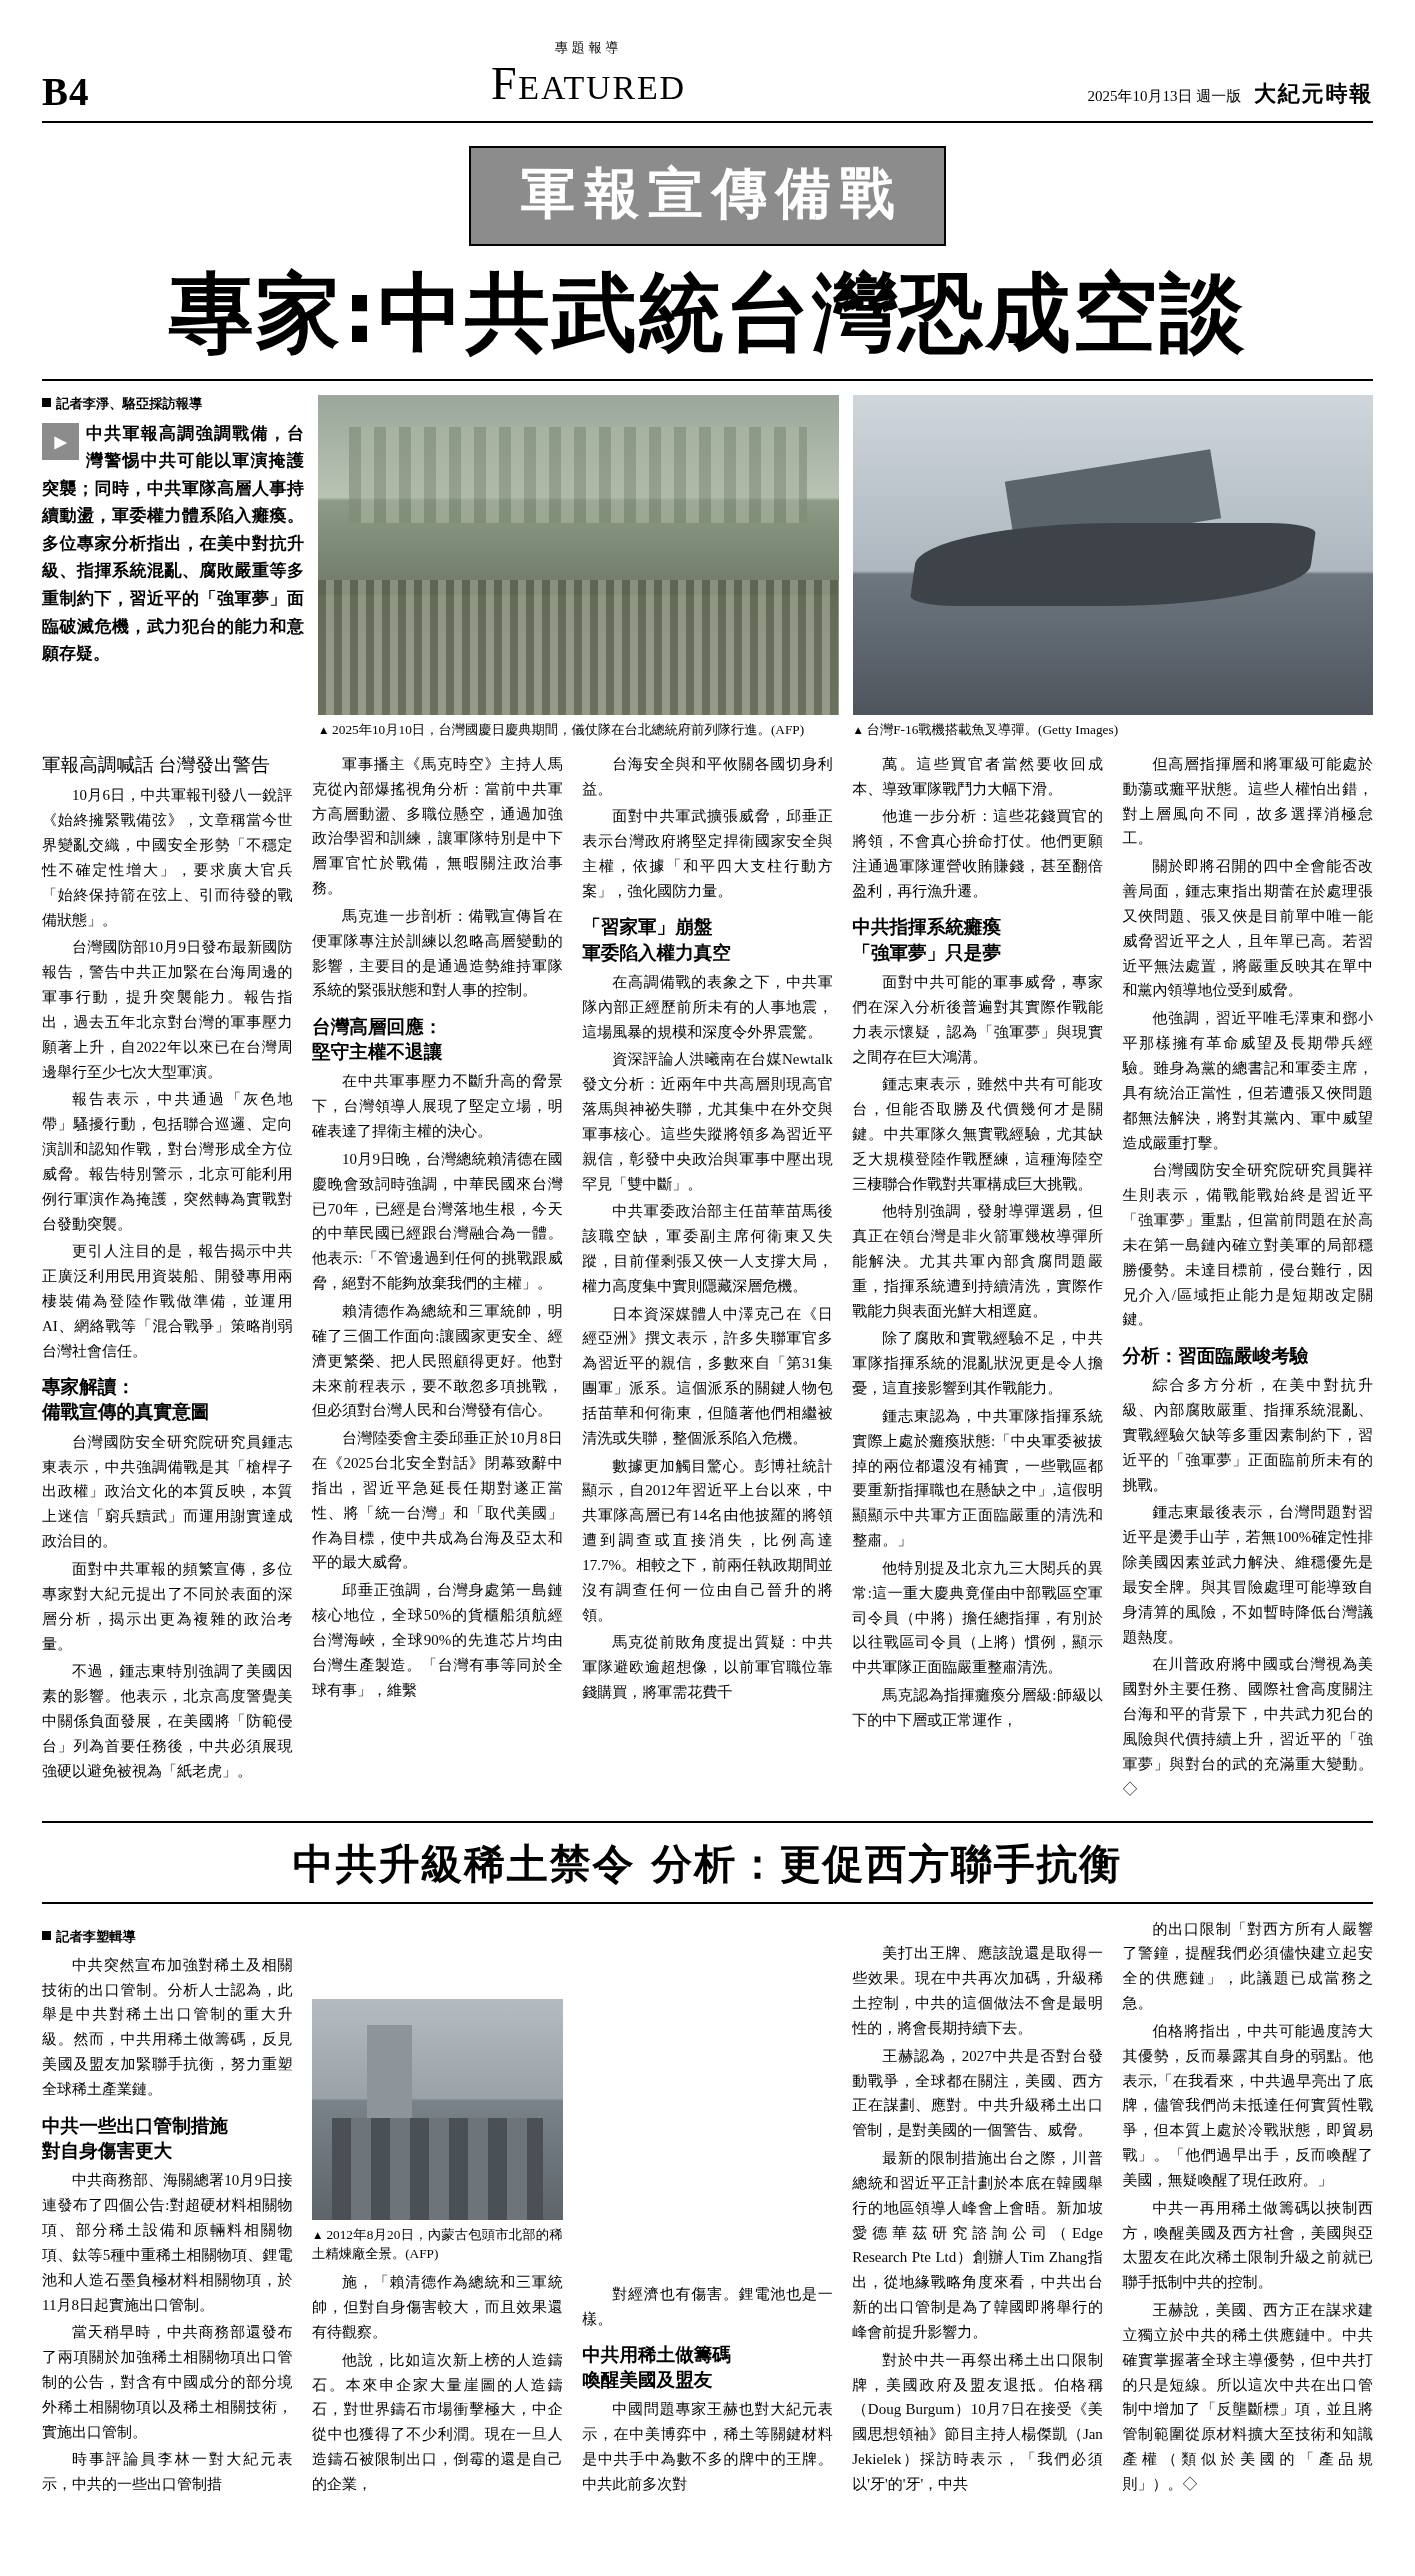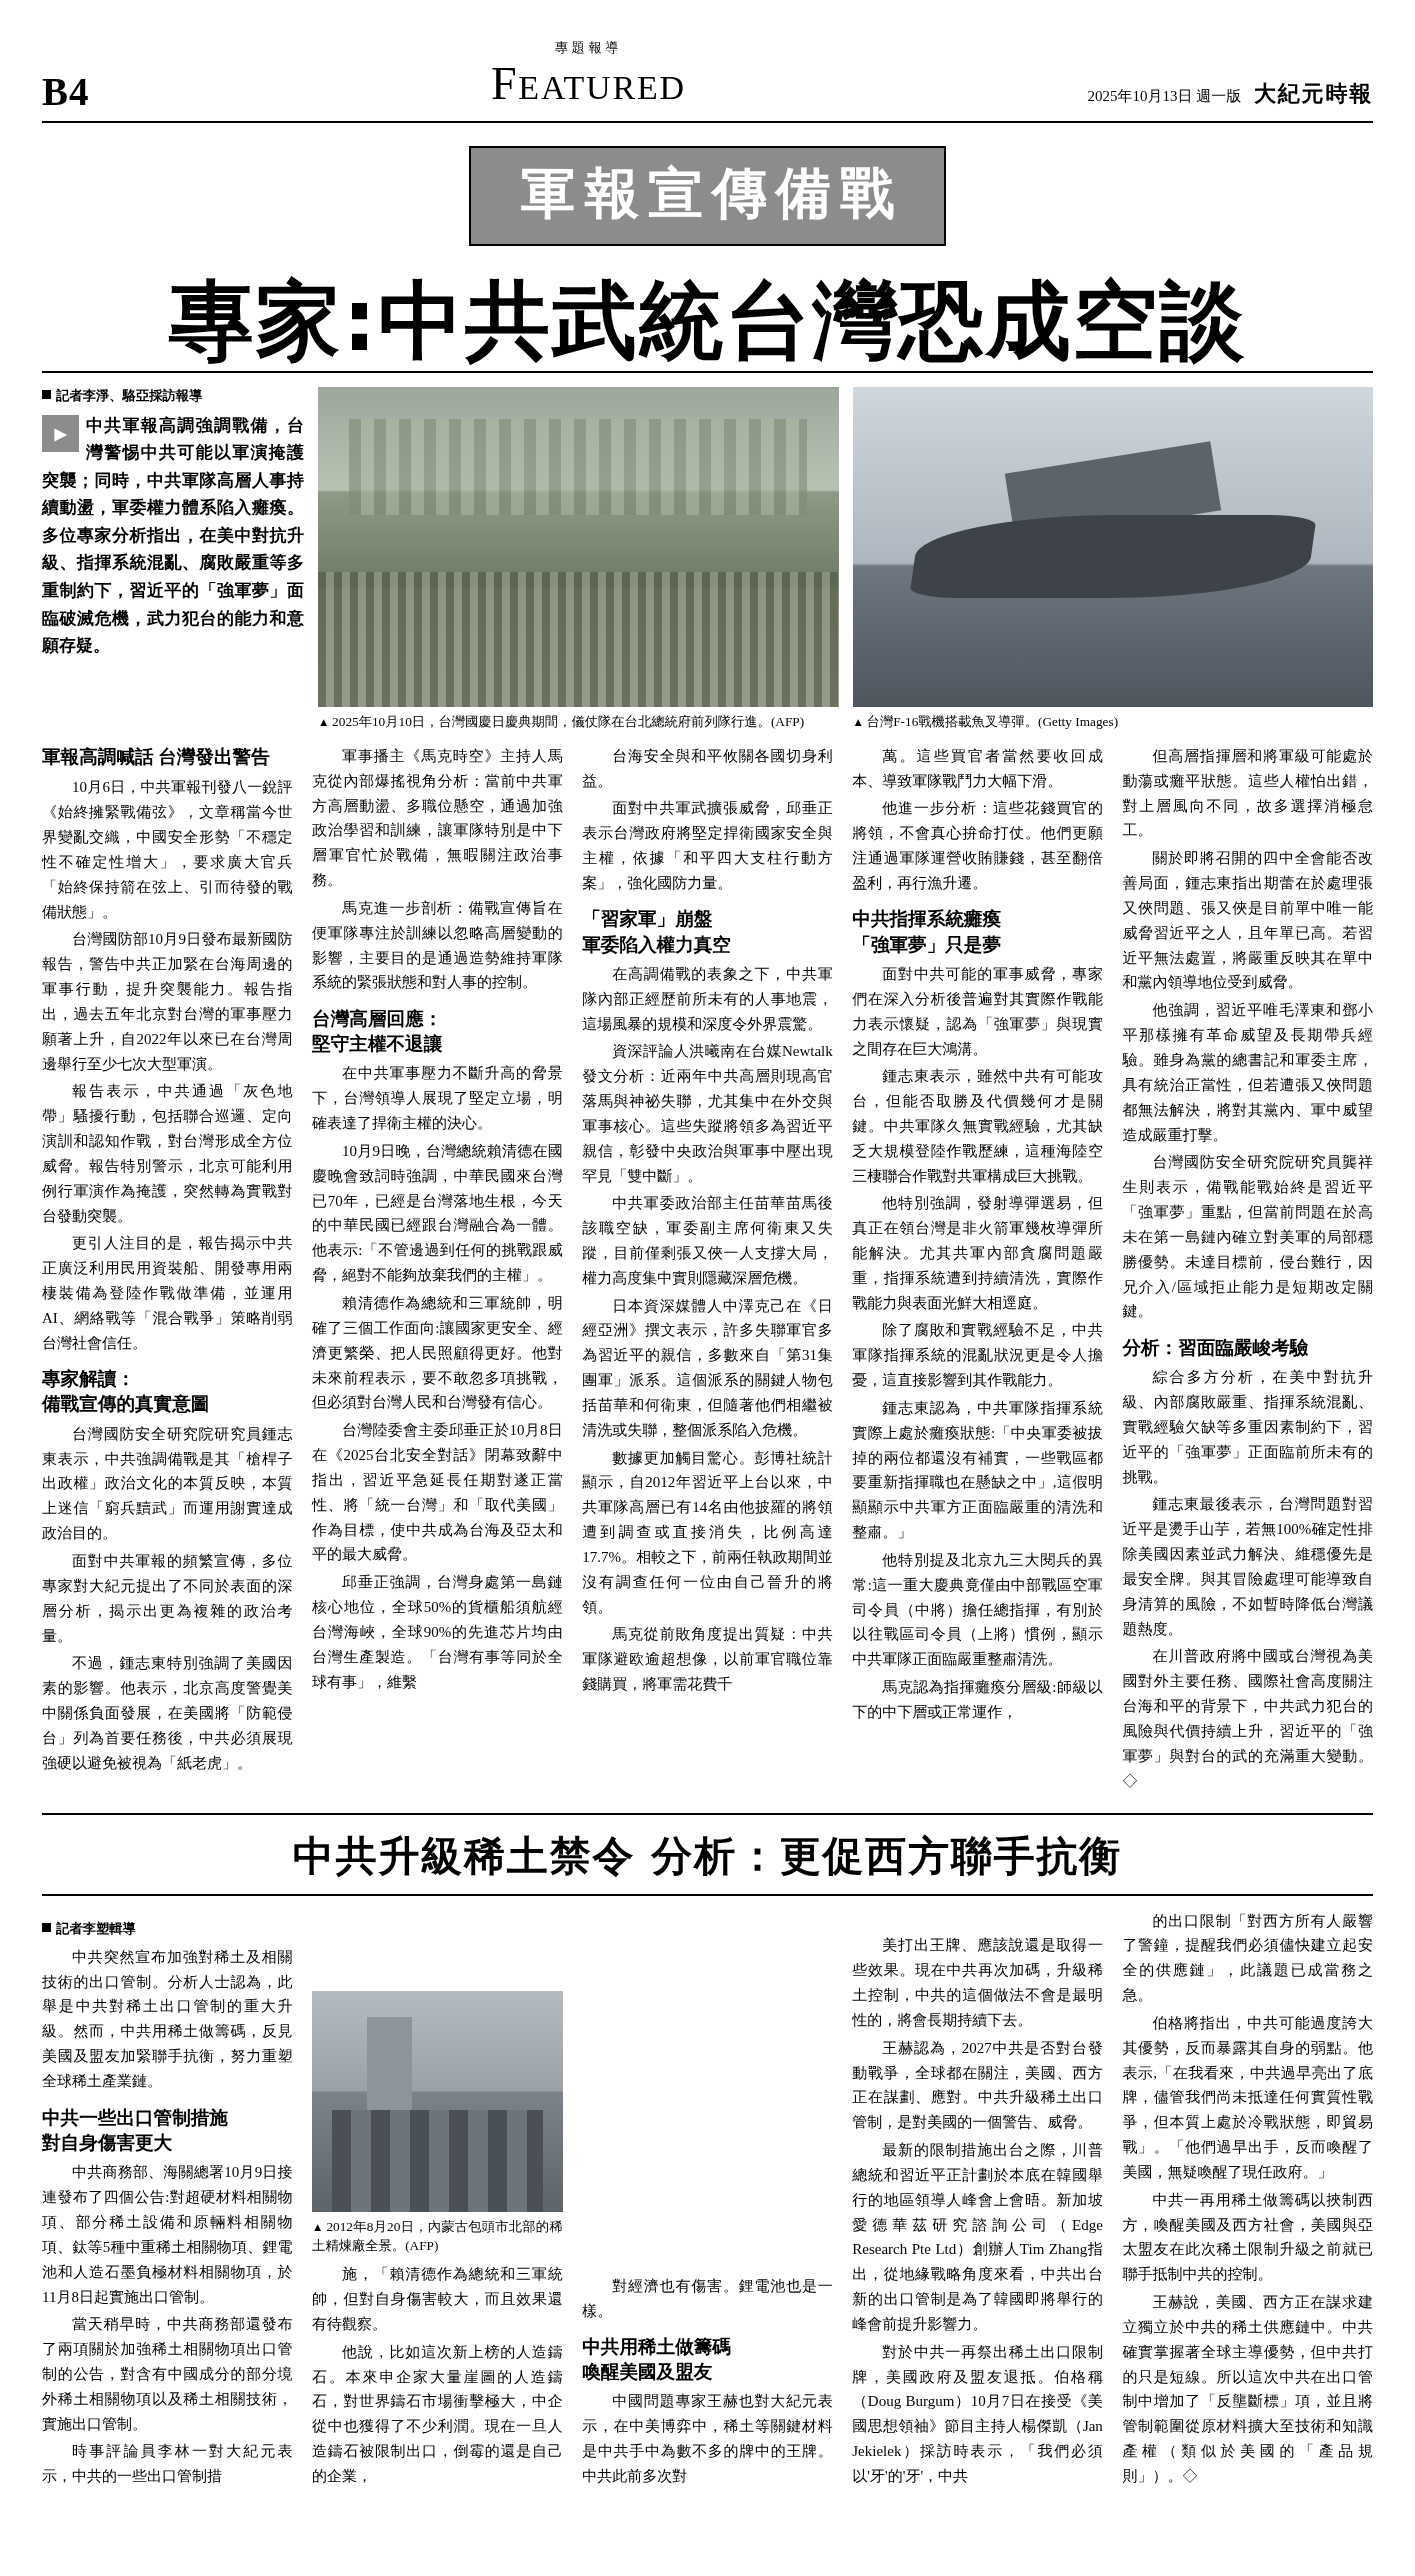--- a/index.html
+++ b/index.html
@@ -35,25 +35,25 @@
     letter-spacing:8.8px;
     padding:8.8px 41px 12.4px 50px;
     border:2.7px solid #000;
     font-family:"DejaVu Sans", sans-serif;
   }
   .headline {
     text-align:center;
     font-size:85px;
     font-weight:bold;
     letter-spacing:1.8px;
-    margin-top:30px;
+    margin-top:22px;
     line-height:1.05;
     font-family:"DejaVu Sans", sans-serif;
     border-bottom:2.7px solid #000;
-    padding-bottom:6px;
+    padding-bottom:22px;
   }
 
   
   .media-row { display:flex; gap:14px; margin-top:14px; }
   .lead-col { width:262px; }
   .byline { font-size:13.3px; font-weight:bold; margin-bottom:7px; }
   .byline .sq { display:inline-block; width:8.8px; height:8.8px; background:#000; margin-right:5.3px; vertical-align:0.9px;}
   .lead-para { font-size:17px; line-height:1.62; font-weight:bold; text-align:justify; }
   .lead-para .arrow {
     float:left; width:37px; height:37px; background:#8c8c8c; color:#fff;
@@ -85,21 +85,21 @@
   .ph-jet:before{
     content:""; position:absolute; left:30%; top:22%; width:40%; height:22%;
     background:#5b636b; transform:rotate(-9deg);
   }
 
   
   .cols { display:flex; gap:19.5px; margin-top:12.4px; }
   .col { width:262px; }
   .col p { font-size:15px; line-height:1.66; text-align:justify; margin:0 0 2.7px 0; text-indent:2em; }
   .sub { font-size:18.6px; font-weight:bold; margin:10.6px 0 5.3px 0; line-height:1.35; }
-  .kicker-line { font-size:18.6px; font-weight:bold; margin:0 0 5.3px 0; }
+  .kicker-line { font-size:18.6px; font-weight:normal; margin:0 0 5.3px 0; }
 
   .rule { border:0; border-top:2.7px solid #000; margin:16px 0 0 0; }
 
   
   .headline2 {
     text-align:center; font-size:41px; font-weight:bold; letter-spacing:1.8px;
     font-family:"DejaVu Sans", sans-serif; margin:14px 0 8.8px 0; padding-bottom:10.6px;
     border-bottom:2.7px solid #000;
   }
   .ph-plant { height:221px; background:linear-gradient(#b4bcc2 0%, #9aa2a8 45%, #7b838a 46%, #5d656b 100%); }

